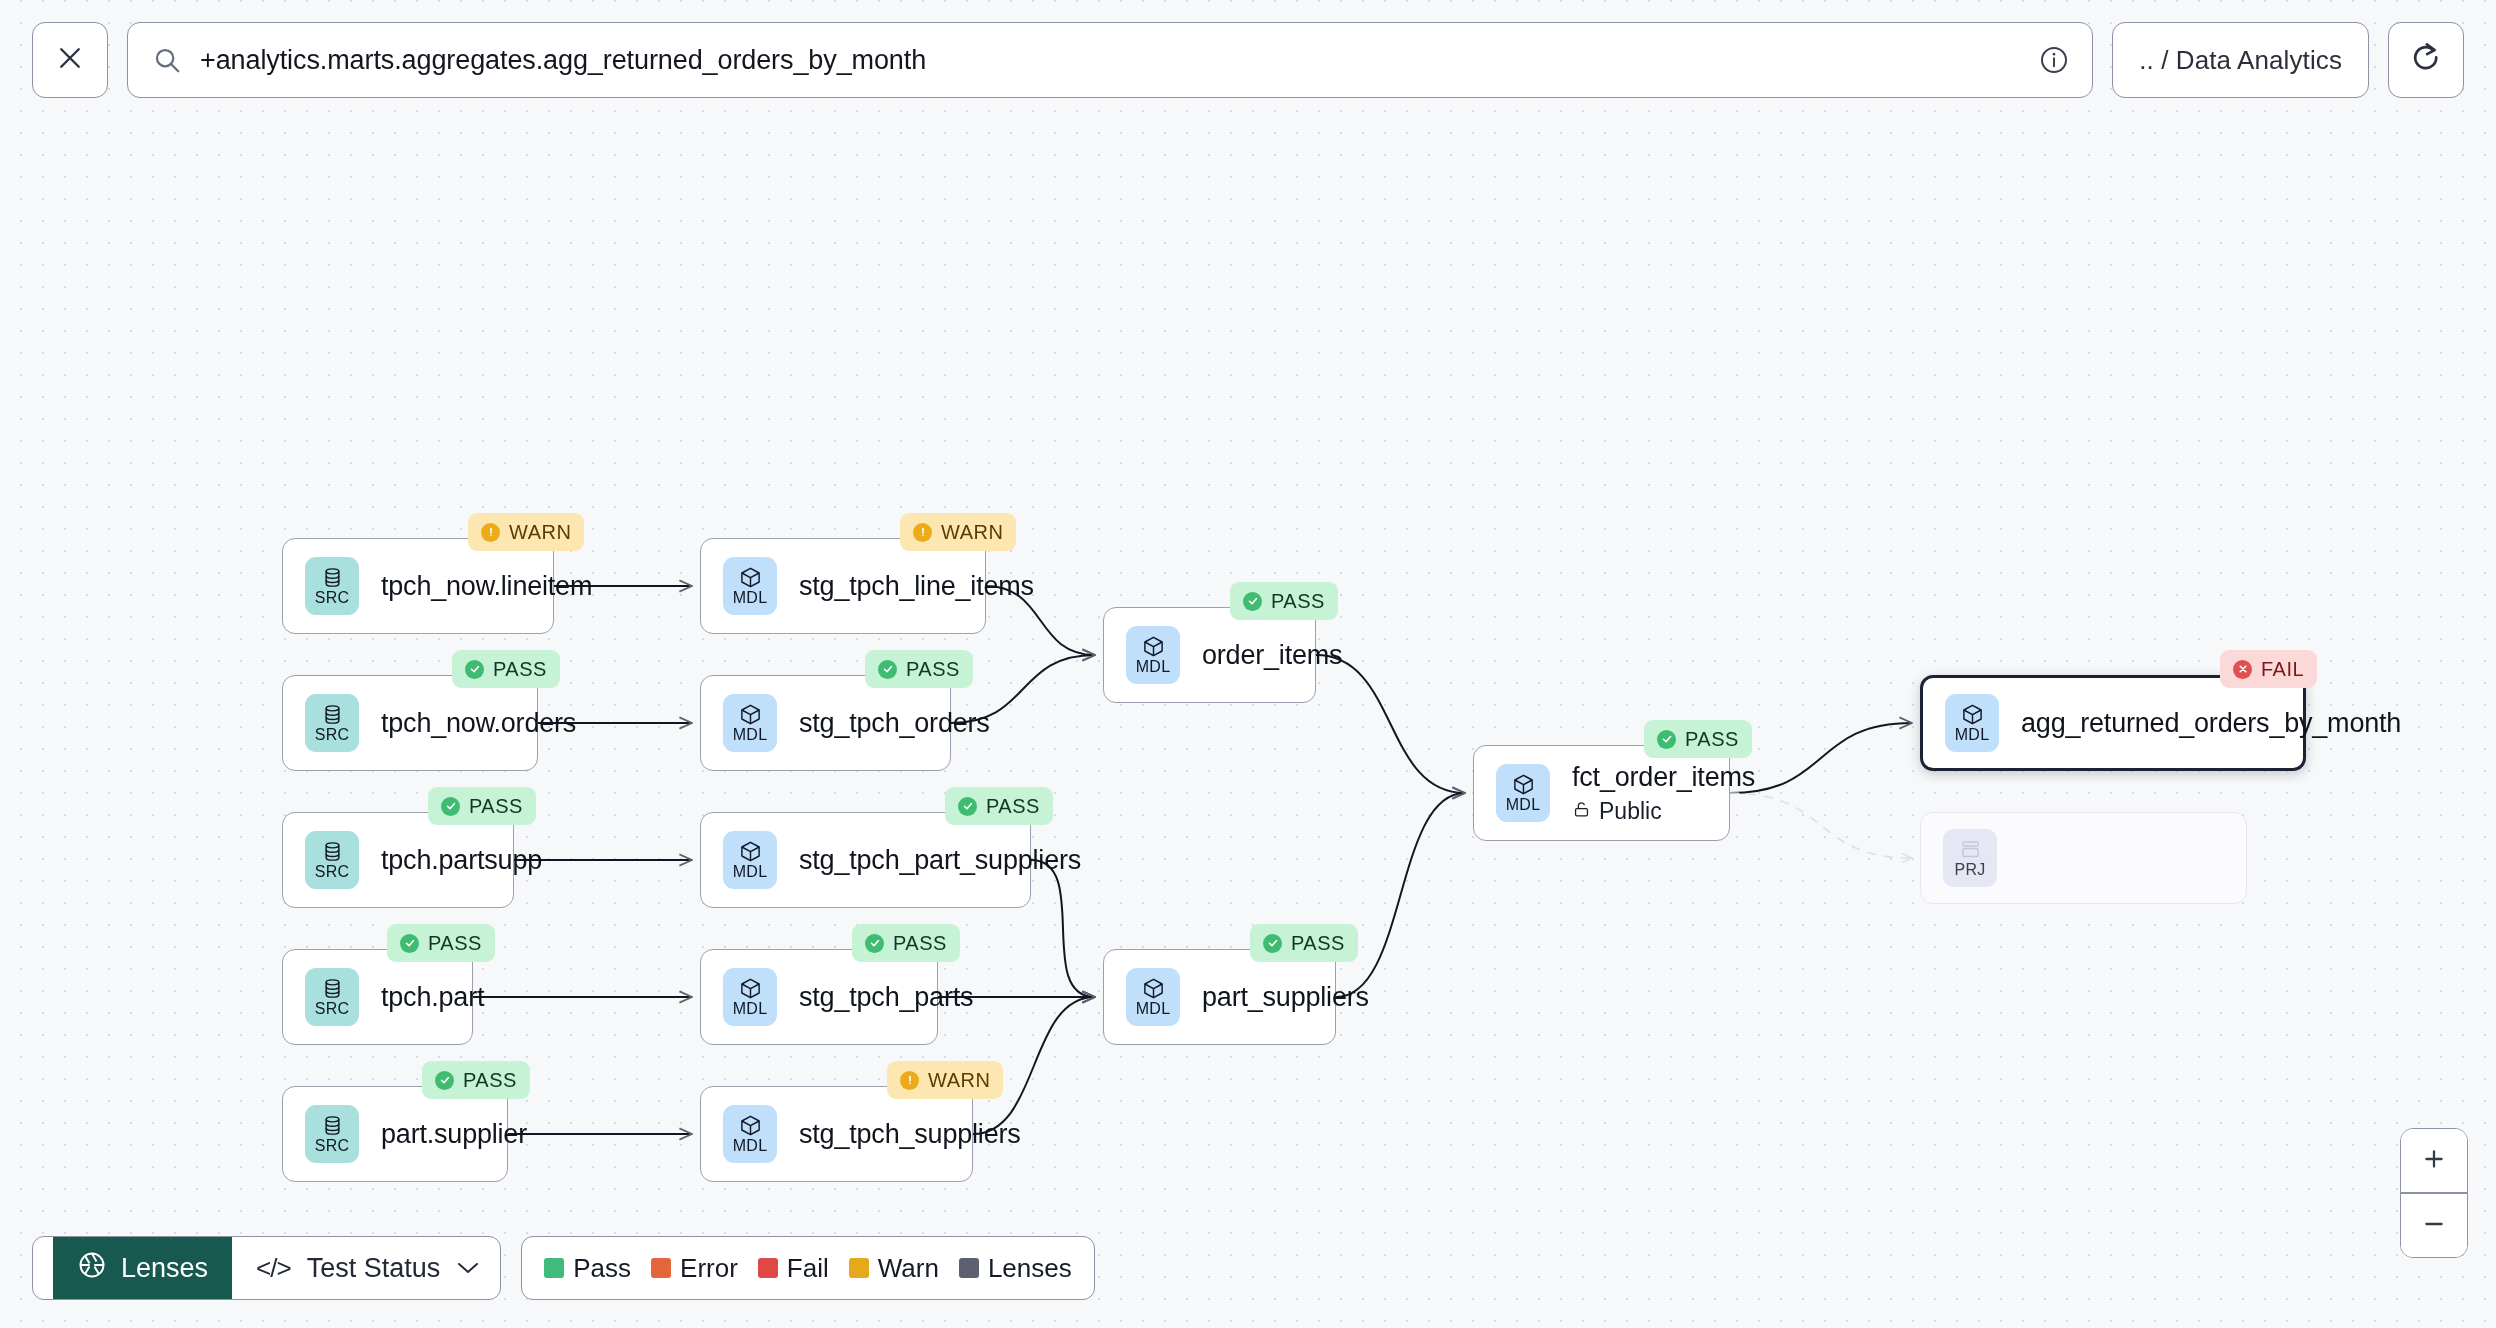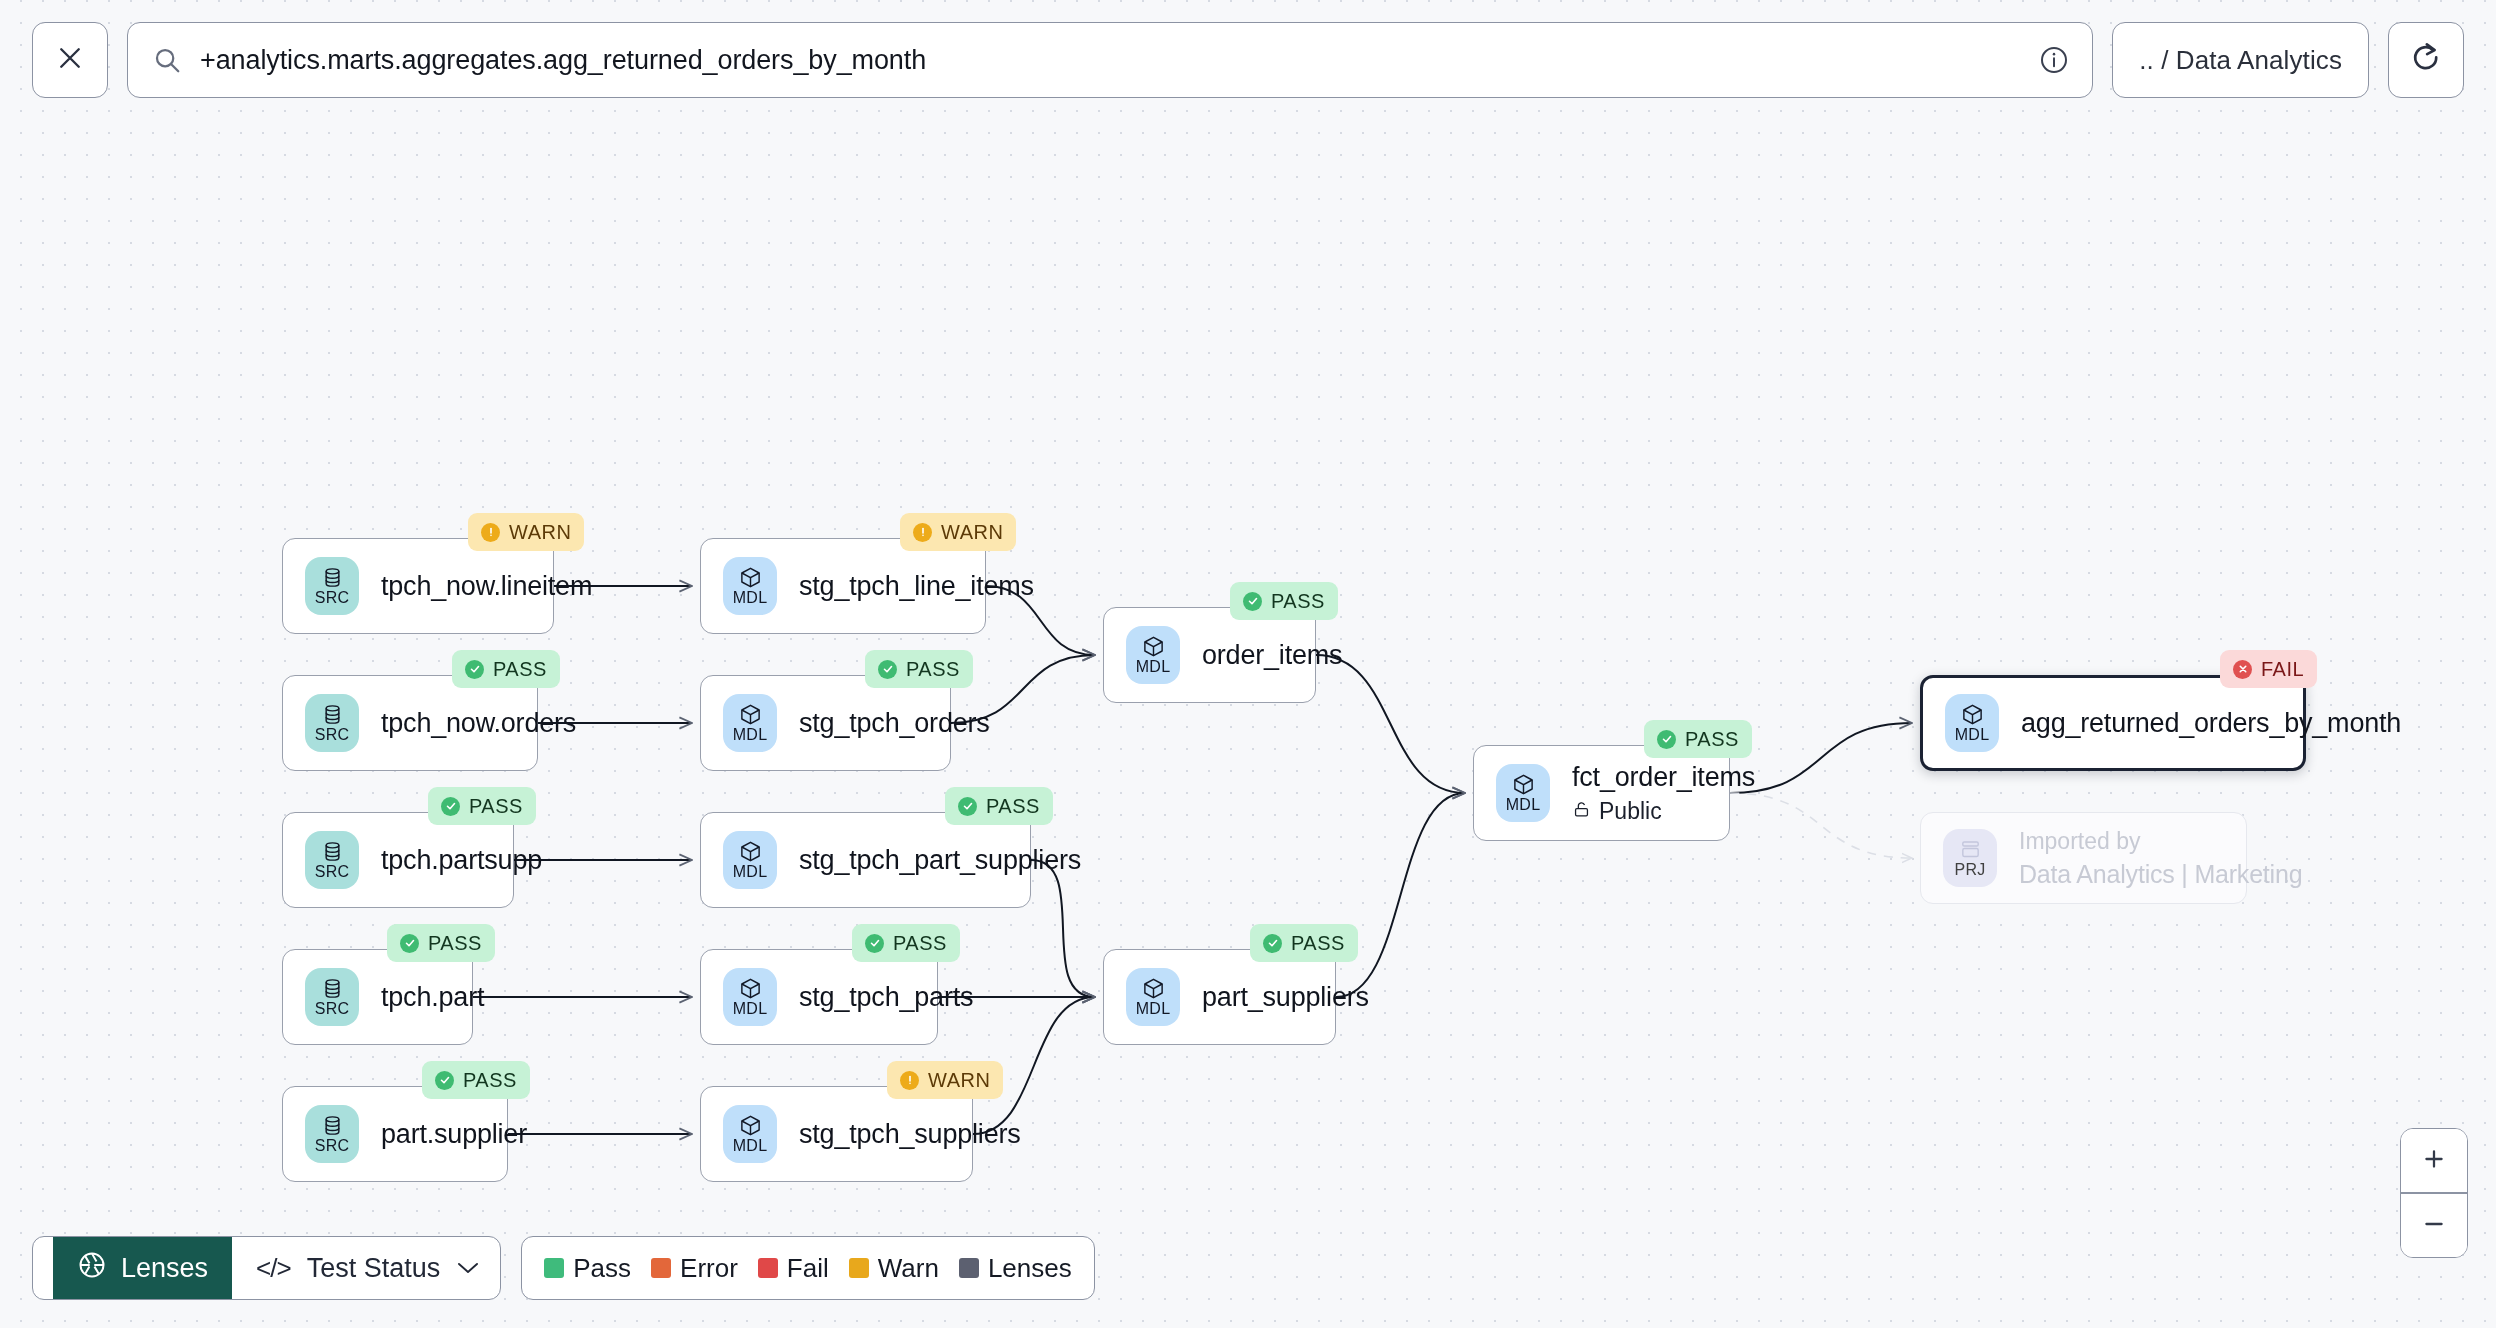--- a/index.html
+++ b/index.html
@@ -90,21 +90,21 @@
     z-index: 14;
   }
   .node.ghost {
     border: 1.4px solid #e6e8ee;
     background: #fbfbfd;
     z-index: 8;
   }
   .typechip {
     flex: 0 0 auto;
     width: 54px; height: 58px;
-    border-radius: 16px;
+    border-radius: 11px;
     display: flex; flex-direction: column;
     align-items: center; justify-content: center;
     gap: 1px;
   }
   .typechip.src { background: #a9dfdc; }
   .typechip.mdl { background: #bfdffa; }
   .typechip.prj { background: #e6e7f5; }
   .typechip svg { width: 23px; height: 23px; display: block; }
   .typechip .tlabel {
     font-size: 16px;
@@ -629,24 +629,20 @@
         <div class="node ghost" style="left: 1920px; top: 692px; width: 327px; height: 92px;">
           <div class="typechip prj">
             <span>
               <svg viewBox="0 0 24 24" fill="none" stroke="#9aa0c0" stroke-width="1.5" stroke-linejoin="round">
                 <rect x="4" y="4.2" width="16" height="4.2" rx="1.4"></rect>
                 <rect x="4" y="11" width="16" height="8.4" rx="1.6"></rect>
               </svg>
             </span>
             <span class="tlabel">PRJ</span>
           </div>
-          <div class="node-body">
-            <div class="node-sub">Imported by</div>
-            <div class="node-title">Data Analytics | Marketing</div>
-          </div>
         </div>
       </div>
   </div>
 
   <div class="bottombar">
     <div class="lens-group">
       <div class="lens-btn">
         <span>
           <svg viewBox="0 0 24 24" fill="none" stroke="#ffffff" stroke-width="1.6" stroke-linejoin="round">
             <circle cx="12" cy="12" r="9.2"></circle>

